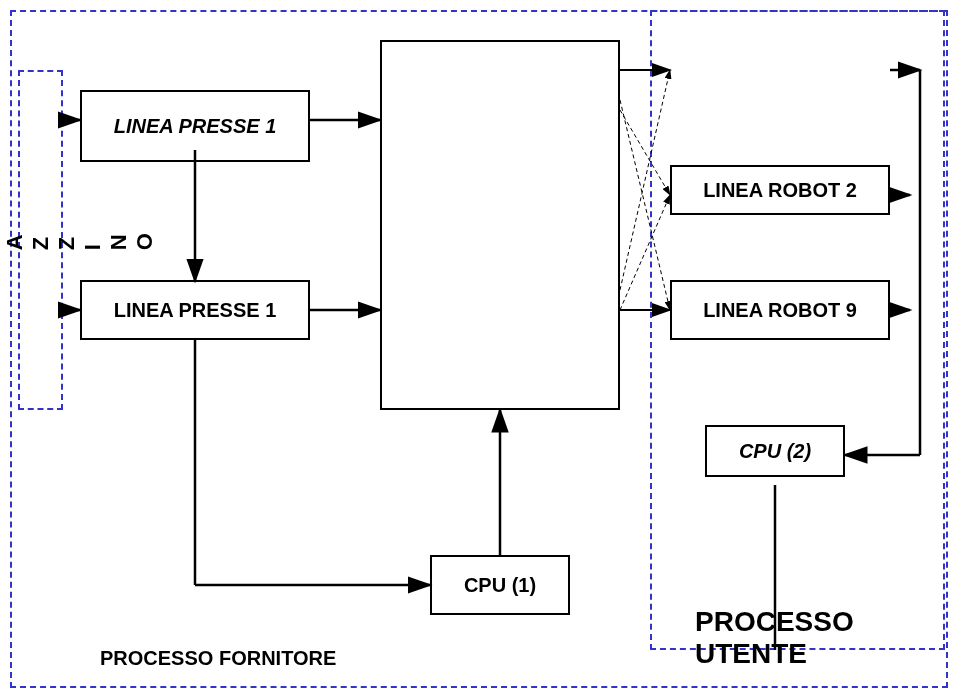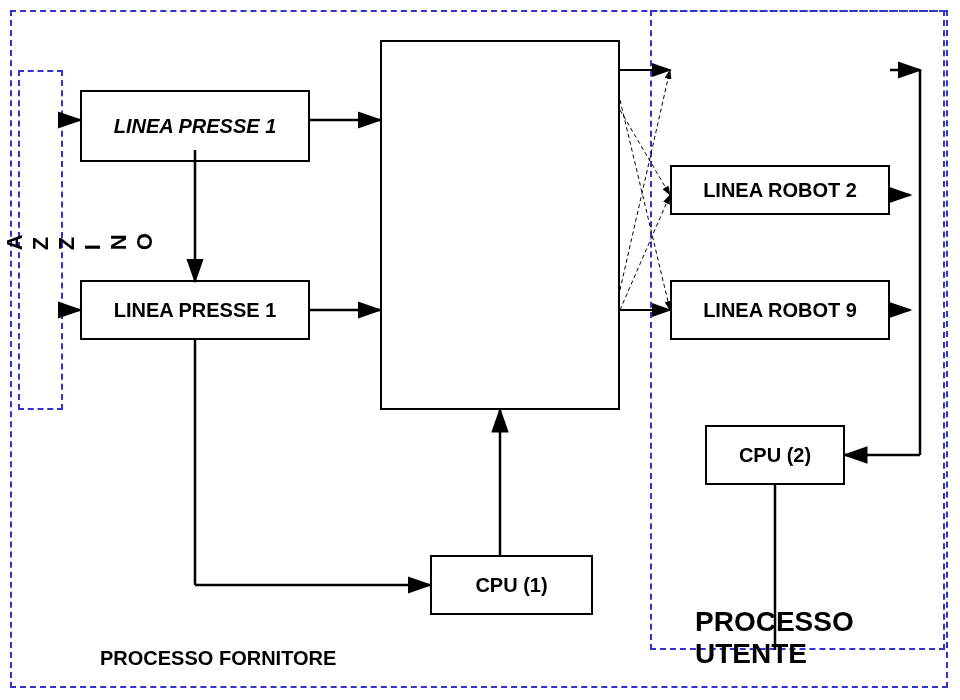--- a/index.html
+++ b/index.html
@@ -129,29 +129,30 @@
       left: 660px;
       top: 270px;
       width: 220px;
       height: 60px;
     }
 
     
     .cpu-1 {
       left: 420px;
       top: 545px;
-      width: 163px;
+      width: 140px;
       height: 60px;
     }
 
     .cpu-2 {
       left: 695px;
       top: 415px;
       width: 140px;
-      height: 60px;
+      height: 52px;
+      font-style: italic;
     }
 
     
     .processo-fornitore-label {
       position: absolute;
       bottom: 18px;
       left: 90px;
       font-size: 20px;
       font-weight: bold;
     }

